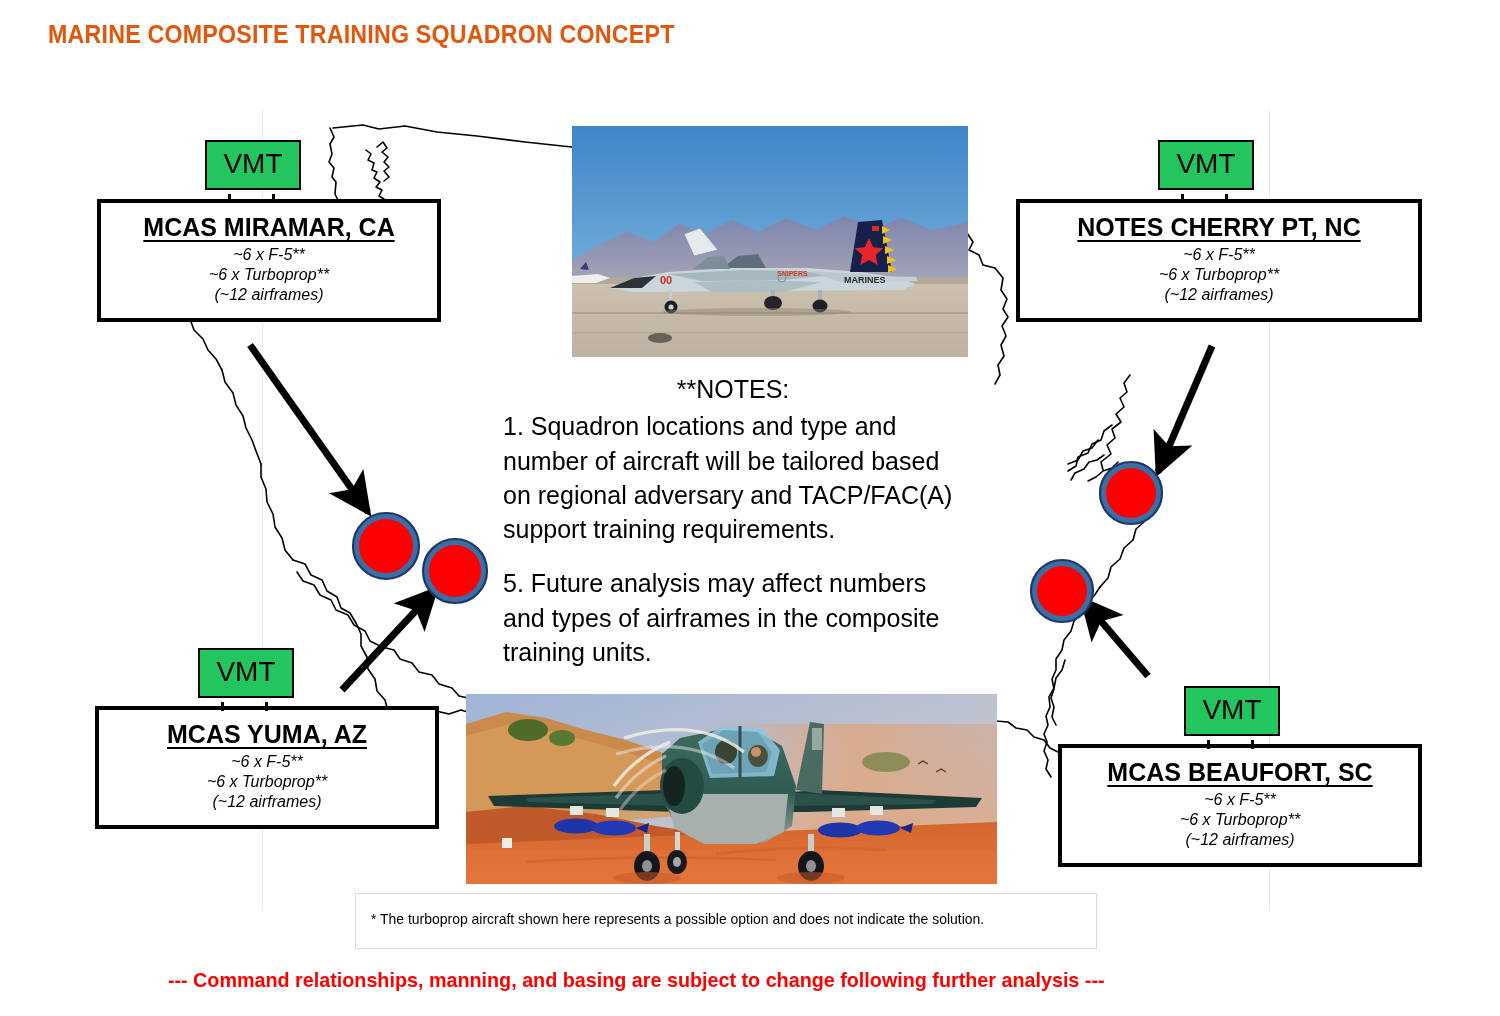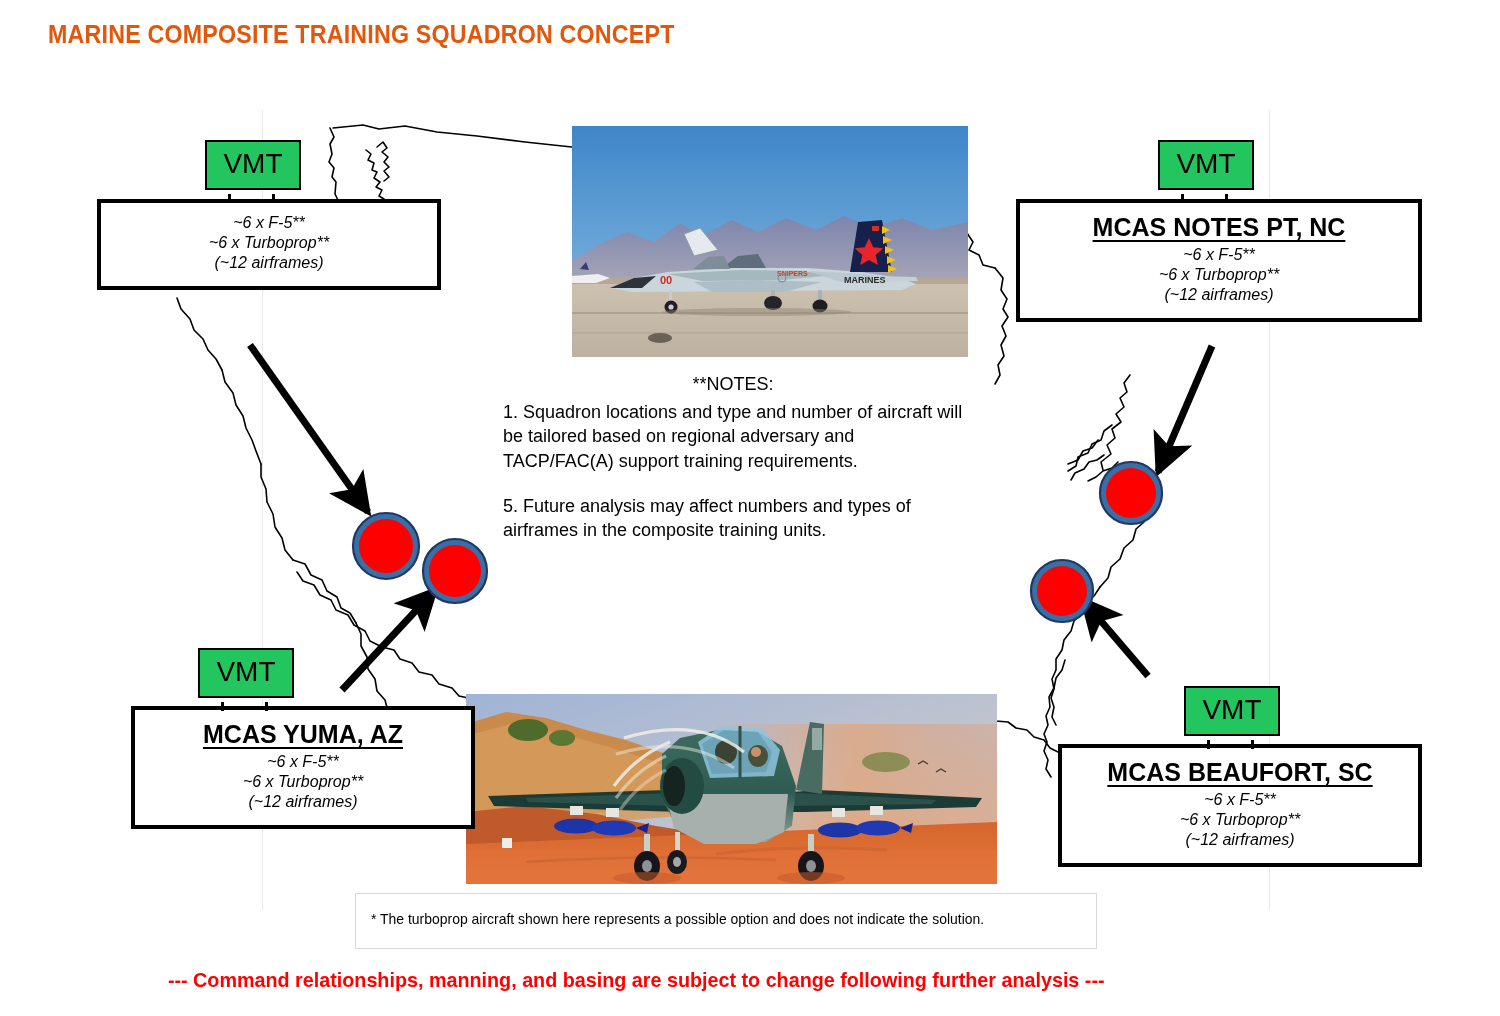--- a/index.html
+++ b/index.html
@@ -23,21 +23,21 @@
   .vmt{border:2.5px solid #000;background:#22c55e;text-align:center;
        font-size:28px;line-height:1;padding:8px 0 10px 0;width:92px;z-index:6;}
   .base{border:4px solid #000;background:#fff;text-align:center;z-index:7;
         padding:10px 8px 14px 8px;}
   .base .nm{font-size:25px;font-weight:bold;text-decoration:underline;
             text-underline-offset:4px;display:block;margin-bottom:3px;white-space:nowrap;}
   .base .ln{font-size:16px;display:block;line-height:1.24;white-space:nowrap;font-style:italic;}
   .tick{position:absolute;width:2.5px;height:9px;background:#000;z-index:8;}
 
   
-  #notes{left:503px;top:372px;width:460px;font-size:18px;line-height:1.37;}
+  #notes{left:503px;top:372px;width:460px;font-size:25px;line-height:1.37;}
   #notes .ctr{text-align:center;display:block;margin-bottom:3px;}
   #notes p{margin:0 0 20px 0;}
 
   
   .photo{overflow:hidden;z-index:5;}
   #photo-f5{left:536px;top:126px;width:396px;height:231px;margin-left:36px;}
   #photo-tp{left:466px;top:694px;width:531px;height:190px;}
 
   
   #foot-box{left:355px;top:893px;width:740px;height:54px;border:1px solid #d9d9d9;
@@ -100,43 +100,44 @@
     <path d="M473 699 l13 4 9 7 14 3 9 8 14 3 10 7 15 3 9 7"></path>
   </g>
 </svg>
 
 <div class="vmt abs" style="left:205px;top:140px;">
   <span>VMT</span>
 </div>
 <div class="tick" style="left:228px;top:194px;"></div>
 <div class="tick" style="left:272px;top:194px;"></div>
 <div class="base abs" style="left:97px;top:199px;width:320px;">
+  <span class="nm">MCAS MIRAMAR, CA</span>
   <span class="ln">~6 x F-5**</span>
   <span class="ln">~6 x Turboprop**</span>
   <span class="ln">(~12 airframes)</span>
 </div>
 
 <div class="vmt abs" style="left:1158px;top:140px;">
   <span>VMT</span>
 </div>
 <div class="tick" style="left:1181px;top:194px;"></div>
 <div class="tick" style="left:1225px;top:194px;"></div>
 <div class="base abs" style="left:1016px;top:199px;width:382px;">
-  <span class="nm">MCAS NOTES PT, NC</span>
+  <span class="nm">NOTES CHERRY PT, NC</span>
   <span class="ln">~6 x F-5**</span>
   <span class="ln">~6 x Turboprop**</span>
   <span class="ln">(~12 airframes)</span>
 </div>
 
 <div class="vmt abs" style="left:198px;top:648px;">
   <span>VMT</span>
 </div>
 <div class="tick" style="left:221px;top:702px;"></div>
 <div class="tick" style="left:265px;top:702px;"></div>
-<div class="base abs" style="left:95px;top:706px;width:320px;margin-left:36px;">
+<div class="base abs" style="left:95px;top:706px;width:320px;">
   <span class="nm">MCAS YUMA, AZ</span>
   <span class="ln">~6 x F-5**</span>
   <span class="ln">~6 x Turboprop**</span>
   <span class="ln">(~12 airframes)</span>
 </div>
 
 <div class="vmt abs" style="left:1184px;top:686px;">
   <span>VMT</span>
 </div>
 <div class="tick" style="left:1207px;top:740px;"></div>

